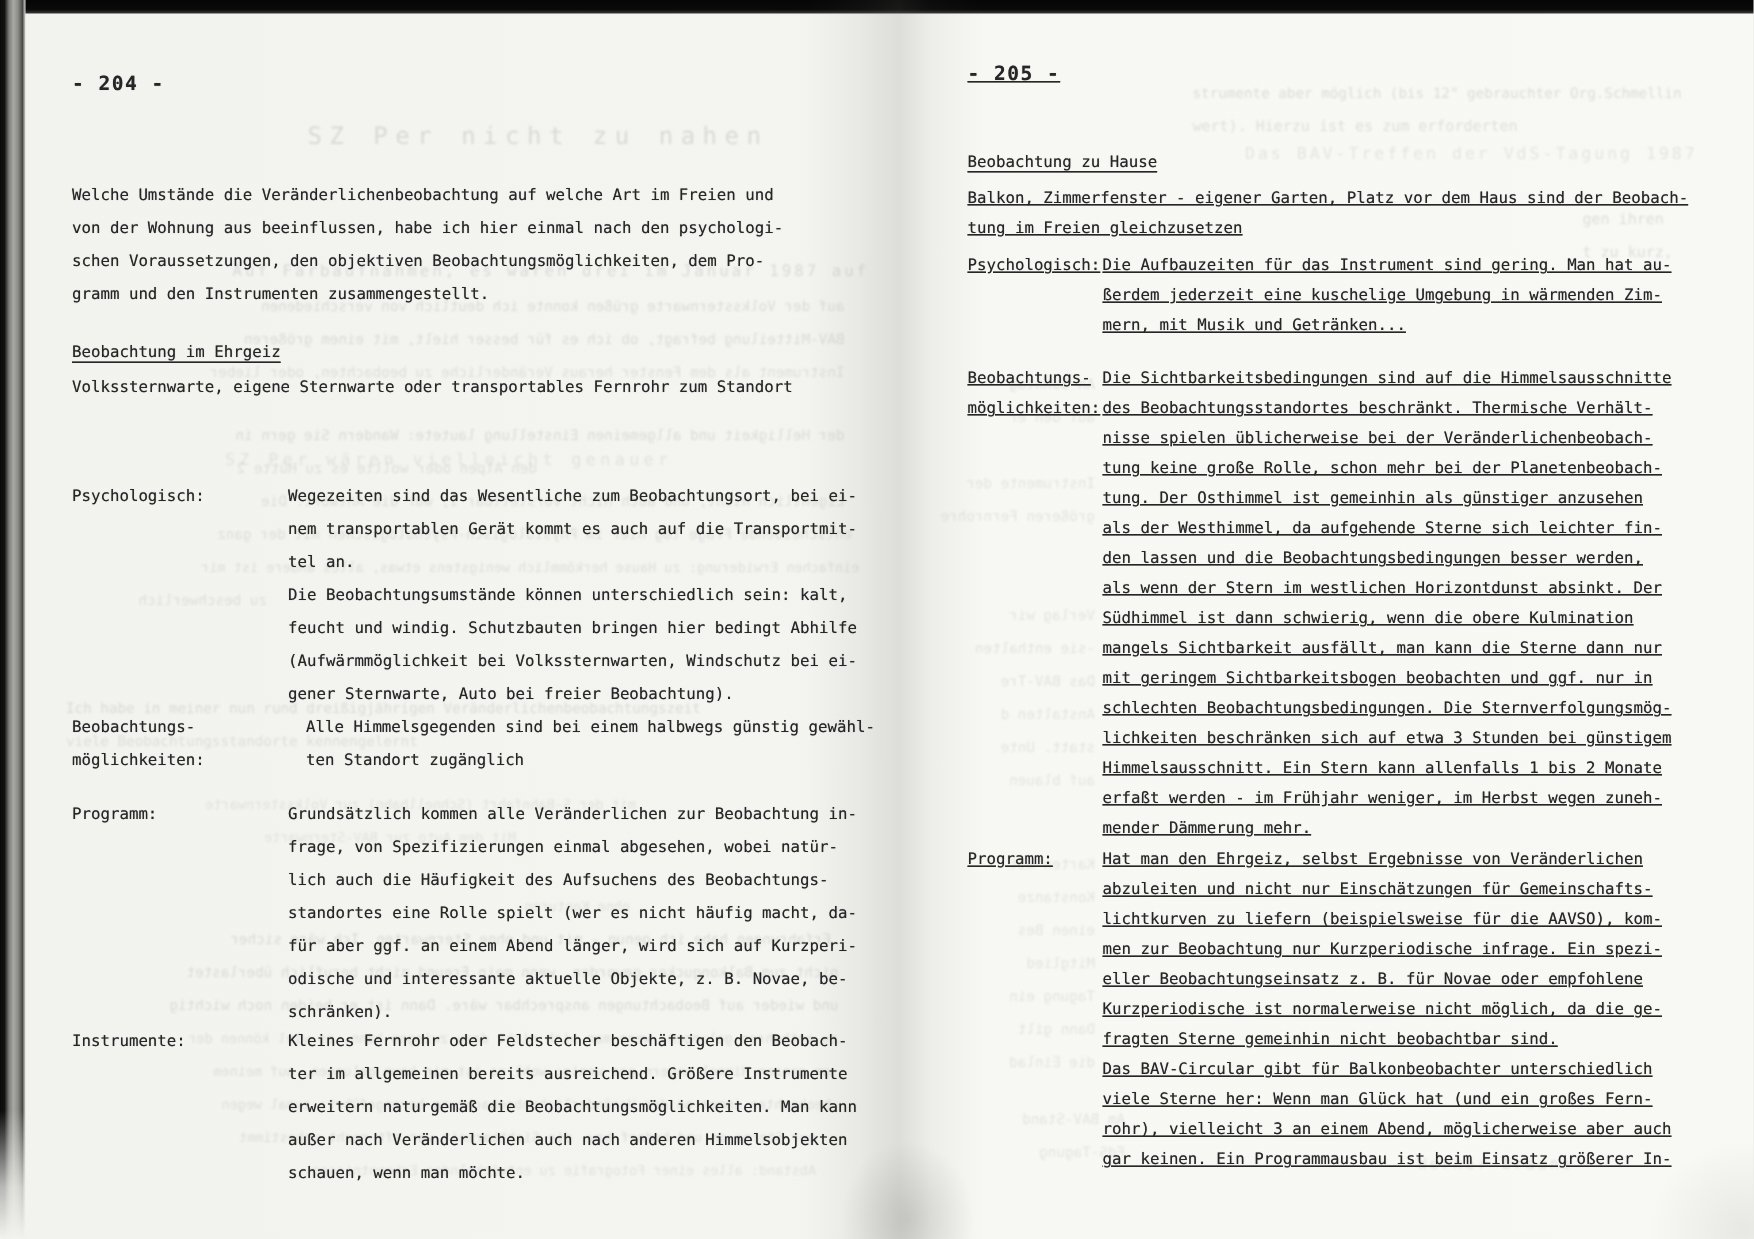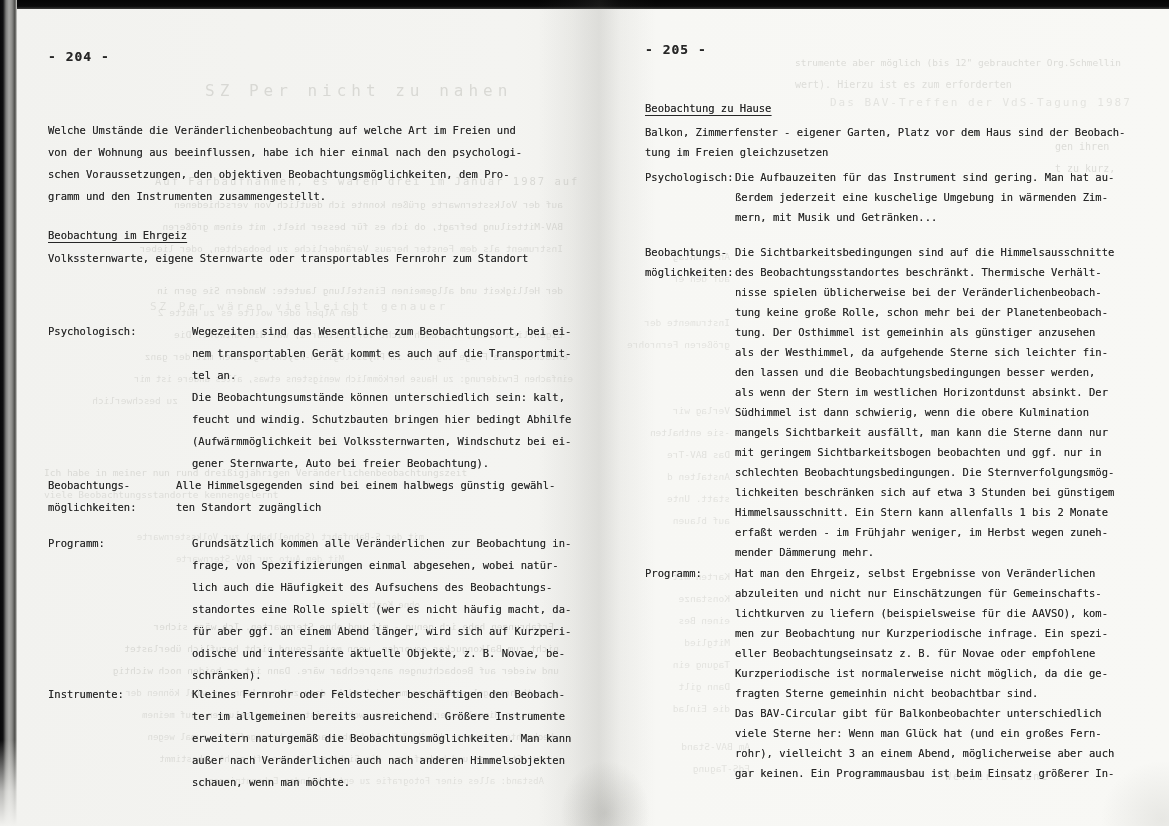--- a/index.html
+++ b/index.html
@@ -16,21 +16,21 @@
         background:linear-gradient(180deg,rgba(242,242,239,0) 0%,rgba(242,242,239,.75) 60%,#f2f2ef 100%);}
   .gutter{position:absolute;left:538px;top:0;width:118px;height:826px;
         background:linear-gradient(90deg,rgba(110,110,104,0) 0%,rgba(110,110,104,.07) 30%,rgba(110,110,104,.16) 52%,rgba(110,110,104,.05) 70%,rgba(255,255,255,0) 100%);}
   .gutter-smudge{position:absolute;left:560px;top:760px;width:90px;height:66px;
         background:radial-gradient(ellipse at 50% 80%,rgba(100,100,94,.22),rgba(100,100,94,0) 70%);}
   .corner-smudge{position:absolute;left:1100px;top:760px;width:69px;height:66px;
         background:radial-gradient(ellipse at 90% 90%,rgba(130,130,122,.14),rgba(130,130,122,0) 70%);}
   .page{position:absolute;inset:0;}
   .t{position:absolute;white-space:pre-line;font-size:10.5px;line-height:22px;color:#262626;
      text-shadow:0 0 .5px rgba(30,30,30,.55);}
-  .rp .t{line-height:20px;}
+  .rp .t{line-height:20px;text-decoration:underline;}
   .pagenum{font-size:13px;font-weight:bold;letter-spacing:1px;text-align:left;white-space:pre;}
   .underline{text-decoration:underline;text-underline-offset:3px;}
   .ghost{position:absolute;white-space:pre;color:#b4b4ae;filter:blur(.6px);
          font-family:"DejaVu Sans Mono","Liberation Mono",monospace;line-height:14px;}
   .ghost.m{transform:scaleX(-1);}
 </style>
 </head>
 <body>
 
 <div class="scan">
@@ -106,21 +106,21 @@
     <div class="t" style="left:192px;top:320px;width:400px;">Wegezeiten sind das Wesentliche zum Beobachtungsort, bei ei-
 nem transportablen Gerät kommt es auch auf die Transportmit-
 tel an.
 Die Beobachtungsumstände können unterschiedlich sein: kalt,
 feucht und windig. Schutzbauten bringen hier bedingt Abhilfe
 (Aufwärmmöglichkeit bei Volkssternwarten, Windschutz bei ei-
 gener Sternwarte, Auto bei freier Beobachtung).</div>
 
     <div class="t" style="left:48px;top:474px;width:140px;">Beobachtungs-
 möglichkeiten:</div>
-    <div class="t" style="left:176px;top:474px;width:400px;">Alle Himmelsgegenden sind bei einem halbwegs günstig gewähl-
+    <div class="t" style="left:204px;top:474px;width:400px;">Alle Himmelsgegenden sind bei einem halbwegs günstig gewähl-
 ten Standort zugänglich</div>
 
     <div class="t" style="left:48px;top:532px;width:140px;">Programm:</div>
     <div class="t" style="left:192px;top:532px;width:400px;">Grundsätzlich kommen alle Veränderlichen zur Beobachtung in-
 frage, von Spezifizierungen einmal abgesehen, wobei natür-
 lich auch die Häufigkeit des Aufsuchens des Beobachtungs-
 standortes eine Rolle spielt (wer es nicht häufig macht, da-
 für aber ggf. an einem Abend länger, wird sich auf Kurzperi-
 odische und interessante aktuelle Objekte, z. B. Novae, be-
 schränken).</div>

